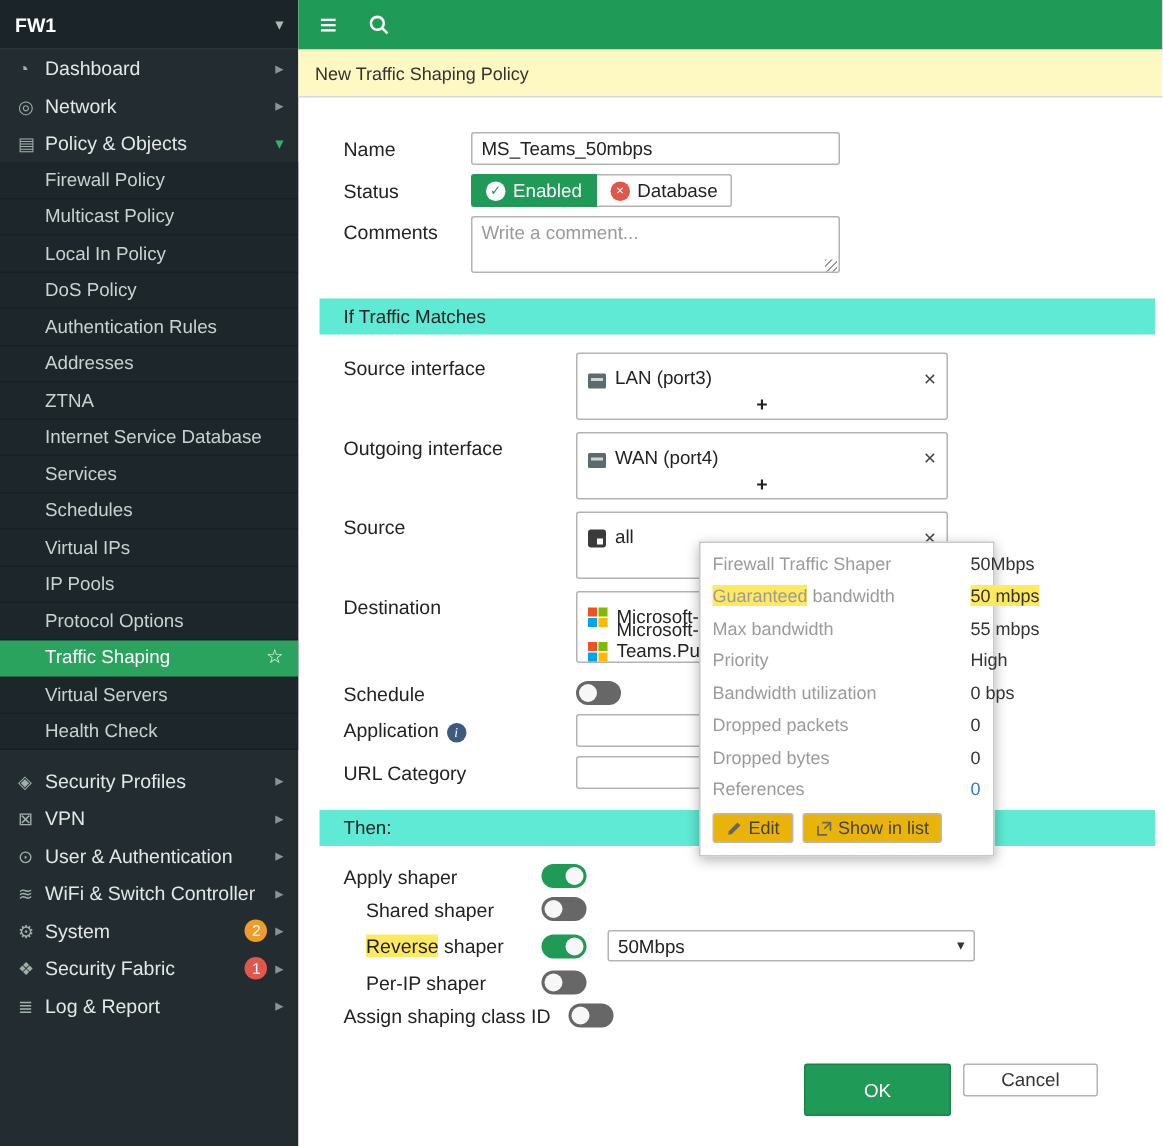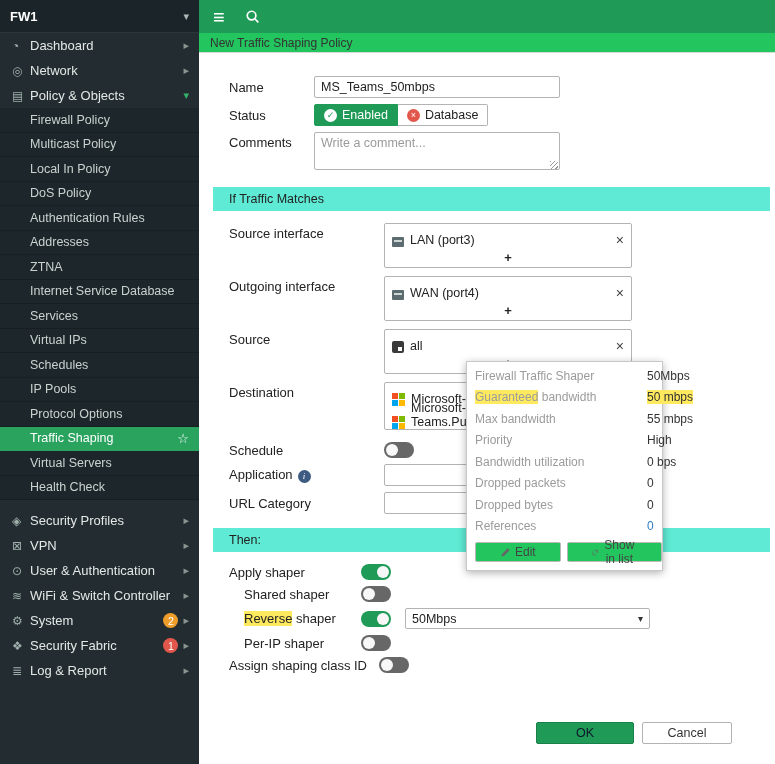--- a/index.html
+++ b/index.html
@@ -27,21 +27,21 @@
     display:flex; align-items:center; justify-content:center; padding:0 4px; margin-left:auto; margin-right:5px; }
   .badge.orange { background:#ee9d2b; }
   .badge.red { background:#e2574c; }
   .pitem.badged .chev { margin-left:0; }
 
   
   .main { flex:1; position:relative; background:#fff; height:764px; }
   .topbar { height:33px; background:#1f9a57; display:flex; align-items:center; padding:0 14px; gap:20px; }
   .hamburger { color:#fff; font-size:20px; cursor:pointer; line-height:1; }
   .searchbtn { cursor:pointer; display:flex; align-items:center; }
-  .crumb { height:20px; background:#22c55e; border-bottom:1px solid #d7d7d7; display:flex; align-items:center;
+  .crumb { height:32px; background:#fef9c3; border-bottom:1px solid #d7d7d7; display:flex; align-items:center;
     padding:0 11px; font-size:12px; color:#333; }
 
   .content { padding:23px 0 0 30px; }
   .row { display:flex; align-items:center; margin-bottom:6px; }
   .row.boxed { align-items:flex-start; margin-bottom:8px; }
   .flabel { width:85px; flex:0 0 85px; color:#222; }
   .mlabel { width:155px; flex:0 0 155px; color:#222; padding-top:3px; }
   .mlabel.mid { padding-top:0; }
   .tlabel { width:132px; flex:0 0 132px; color:#222; }
   .tlabel.indent { padding-left:15px; }
@@ -91,35 +91,35 @@
     font-style:italic; font-family:"Liberation Serif",serif; display:inline-flex; align-items:center;
     justify-content:center; margin-left:5px; }
 
   .hl { background:#ffe95e; }
 
   .select { width:245px; height:21px; border:1px solid #b3b3b3; border-radius:2px; background:#fff;
     display:flex; align-items:center; padding:0 6px; font-size:12.5px; margin-left:14px; cursor:pointer; }
   .sel-caret { margin-left:auto; font-size:10px; color:#333; }
 
   .footer { position:absolute; right:43px; bottom:20px; display:flex; gap:8px; }
-  .ok { width:98px; height:22px; background:#1f9a57; color:#0f172a; border:1px solid #18824a; border-radius:2px;
+  .ok { width:98px; height:35px; background:#1f9a57; color:#ffffff; border:1px solid #18824a; border-radius:2px;
     font-family:inherit; font-size:12.5px; cursor:pointer; }
   .cancel { width:90px; height:22px; background:#fff; color:#333; border:1px solid #b3b3b3; border-radius:2px;
     font-family:inherit; font-size:12.5px; cursor:pointer; }
 
   
   .tooltip { position:absolute; left:267px; top:361px; width:197px; background:#fff; border:1px solid #c8c8c8;
     box-shadow:0 2px 8px rgba(0,0,0,.3); z-index:20; padding:3px 0 6px; }
   .trow { display:flex; align-items:center; height:21.5px; padding:0 8px; font-size:12px;gap:45px; }
   .trow .tl { flex:0 0 127px; color:#9b9b9b; white-space:nowrap; }
   .trow .tv { color:#333; white-space:nowrap; }
   .trow .tv.link { color:#2f7cc4; }
   .tbtns { display:flex; gap:6px; padding:5px 8px 2px; }
-  .tbtn { display:flex; align-items:center; gap:4px; height:20px; padding:0 24px; font-size:12px;
-    border:1px solid #b9b9b9; border-radius:2px; background:#22c55e; color:#444; cursor:pointer; font-family:inherit; }
+  .tbtn { display:flex; align-items:center; gap:4px; height:20px; padding:0 8px; font-size:12px;
+    border:1px solid #b9b9b9; border-radius:2px; background:#eab308; color:#444; cursor:pointer; font-family:inherit; }
 </style>
 </head>
 <body>
 
 <div class="app">
 
   <aside class="sidebar">
     <div class="sb-header">
       <span>FW1</span>
       <span class="caret">▾</span>
@@ -163,24 +163,24 @@
       <div class="sitem">
           <span>ZTNA</span>
         </div>
       <div class="sitem">
           <span>Internet Service Database</span>
         </div>
       <div class="sitem">
           <span>Services</span>
         </div>
       <div class="sitem">
+          <span>Schedules</span>
+        </div>
+      <div class="sitem">
           <span>Virtual IPs</span>
-        </div>
-      <div class="sitem">
-          <span>Schedules</span>
         </div>
       <div class="sitem">
           <span>IP Pools</span>
         </div>
       <div class="sitem">
           <span>Protocol Options</span>
         </div>
       <div class="sitem active">
         <span>Traffic Shaping</span>
         <span class="star">☆</span>

